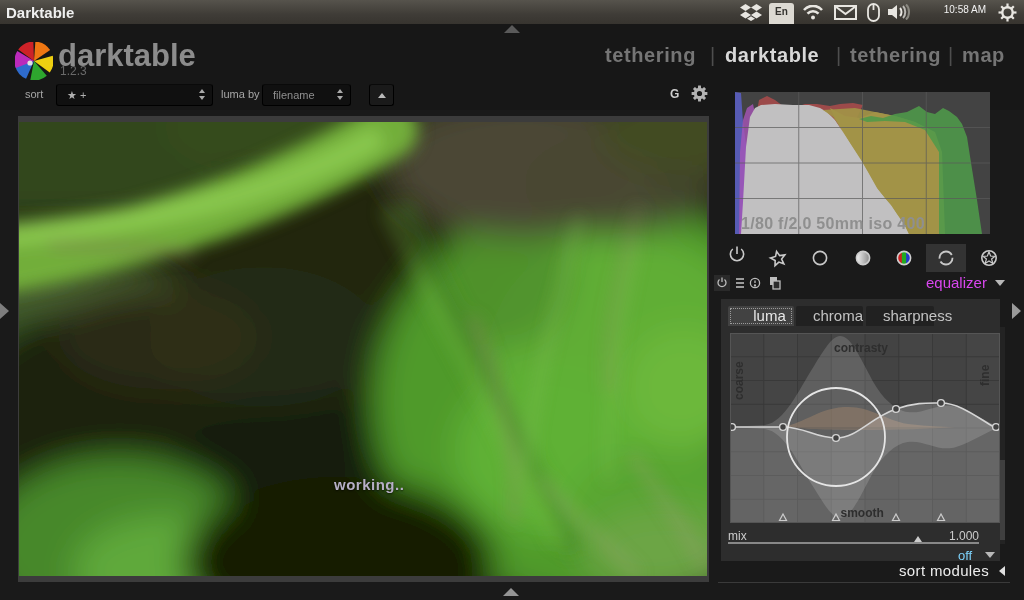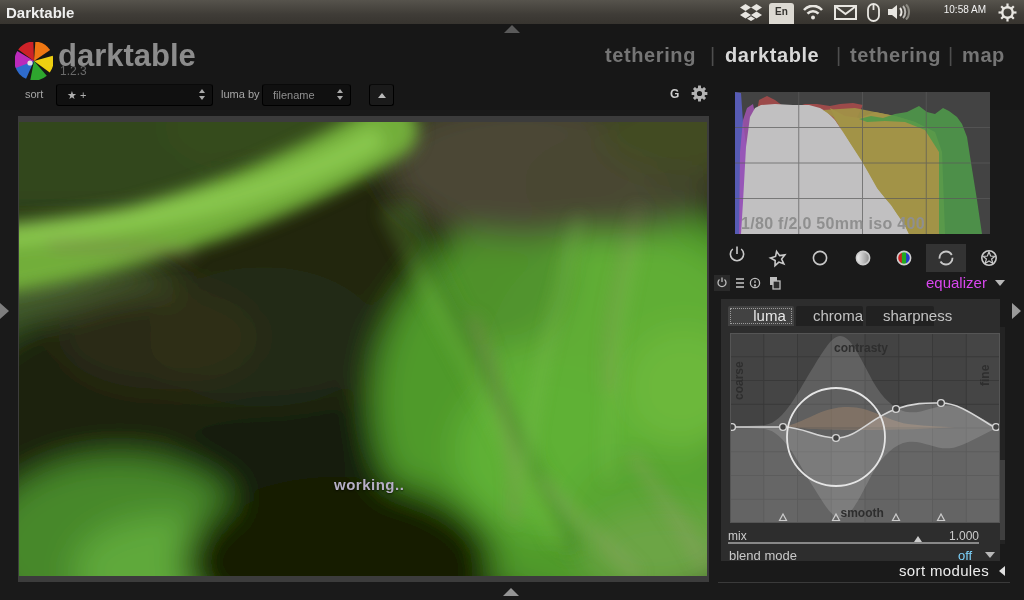--- a/index.html
+++ b/index.html
@@ -363,21 +363,20 @@
         <text transform="translate(13,67) rotate(-90)">coarse</text>
         <text transform="translate(259,53) rotate(-90)">fine</text>
         <text x="110.5" y="183.5">smooth</text>
       </g>
       <rect x="0.5" y="0.5" width="269" height="189" fill="none" stroke="#555555"></rect>
     </svg>
 
     <div id="mixrow" class="abs">mix<span style="float:right">1.000</span></div>
     <div class="abs" style="left:7px;top:243px;width:251px;height:2px;background:#888888"></div>
     <div class="abs" style="left:193px;top:237px;width:0;height:0;border-left:4px solid transparent;border-right:4px solid transparent;border-bottom:6px solid #cccccc"></div>
-    <div id="blendrow" class="abs">blend mode</div>
     <div class="abs" style="left:237px;top:249px;font-size:13px;color:#7dd3fc">off</div>
     <div class="abs" style="left:264px;top:253px;width:0;height:0;border-left:5px solid transparent;border-right:5px solid transparent;border-top:6px solid #b9b9b9"></div>
   </div>
 
   <div class="abs" style="left:1000px;top:327px;width:5px;height:217px;background:#232323"></div>
   <div class="abs" style="left:1000px;top:460px;width:5px;height:80px;background:#3f3f3f"></div>
 
   <div id="moremod" class="abs">sort modules</div>
   <div class="abs" style="left:999px;top:566px;width:0;height:0;border-top:5px solid transparent;border-bottom:5px solid transparent;border-right:6px solid #e0e0e0"></div>
   <div class="sepline abs" style="left:718px;top:582px;width:292px"></div>

